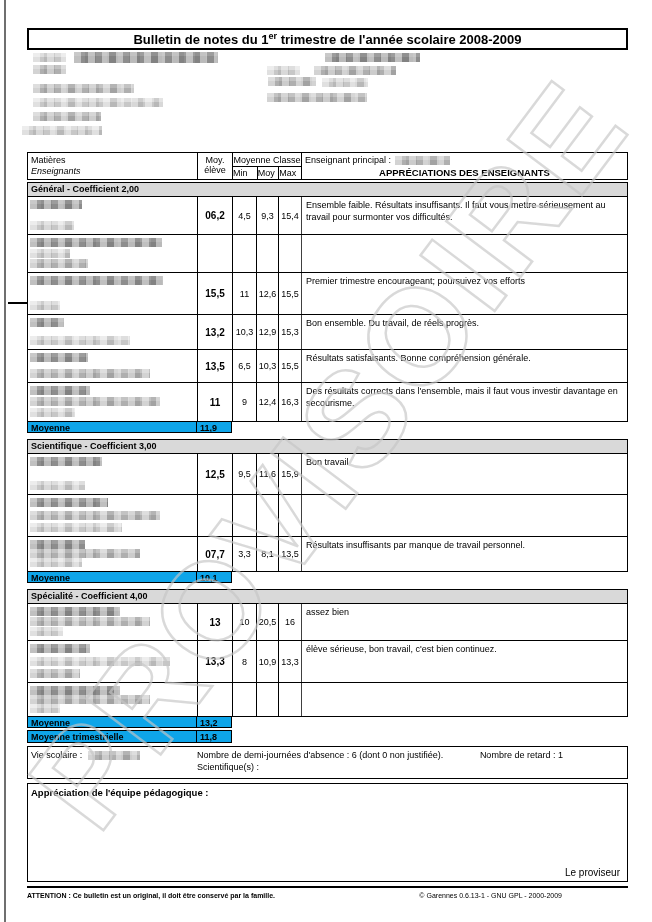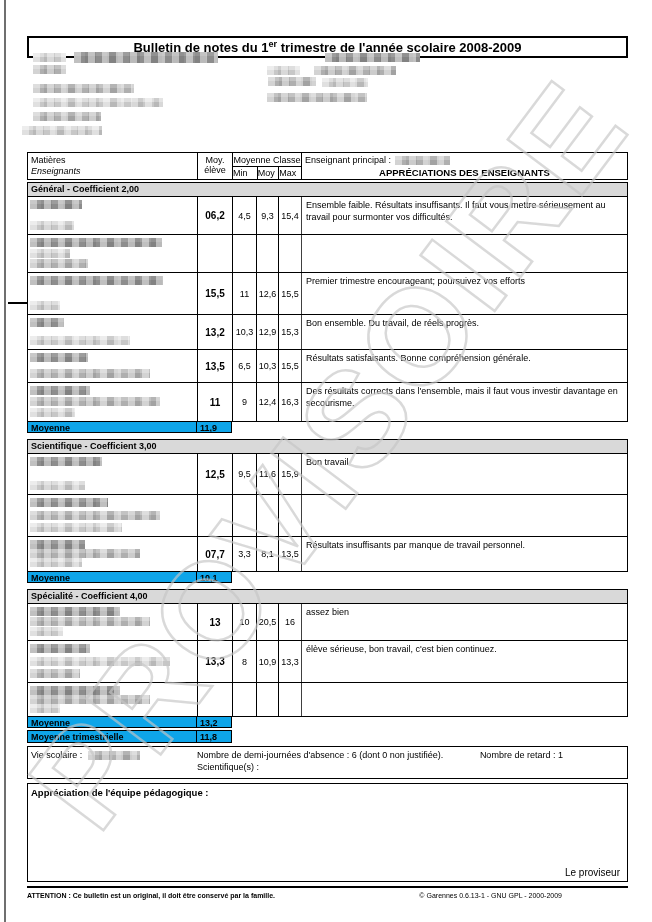--- a/index.html
+++ b/index.html
@@ -24,21 +24,21 @@
     background-size:14px 14px, 14px 14px, 22px 22px;
     background-position:0 0, 7px 4px, 11px 2px;
   }
   .pix-d { background-color:#9d9d9d; }
   .pix-m { background-color:#c3c3c3; }
   .pix-l { background-color:#dedede; }
   .pix.inline { position:static; display:inline-block; vertical-align:middle; }
 
   
   .title-box {
-    position:absolute; left:27px; top:36px; width:597px; height:18px;
+    position:absolute; left:27px; top:28px; width:597px; height:18px;
     border:2px solid #000; display:flex; align-items:center; justify-content:center;
   }
   .title-box .t { font-size:13px; font-weight:bold; white-space:nowrap; }
   .title-box sup { font-size:9px; vertical-align:super; }
 
   
   .main { position:absolute; left:27px; top:152px; width:601px; z-index:2; }
 
   
   .thead { border:1px solid #000; display:flex; height:28px; box-sizing:border-box; font-size:9px; }

